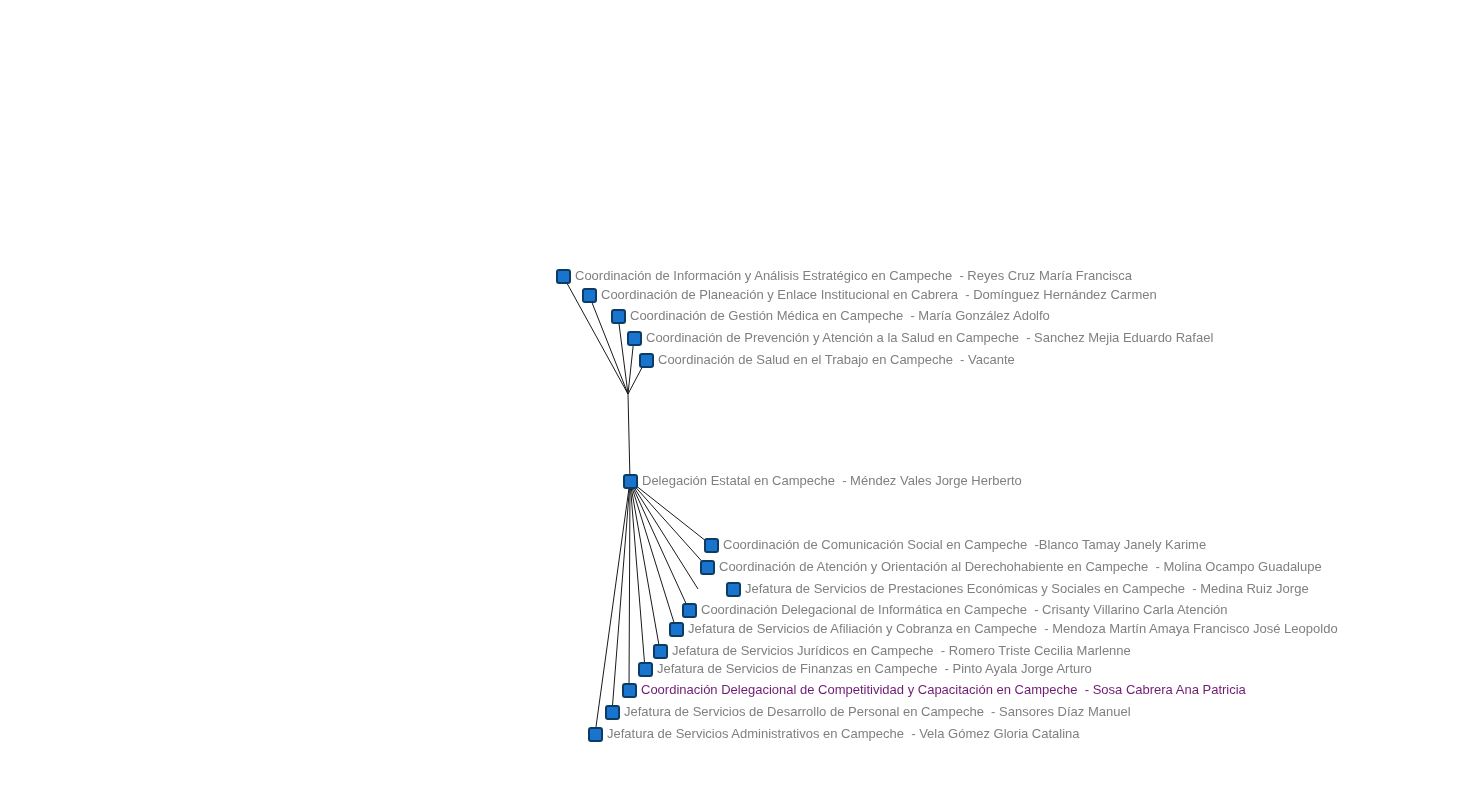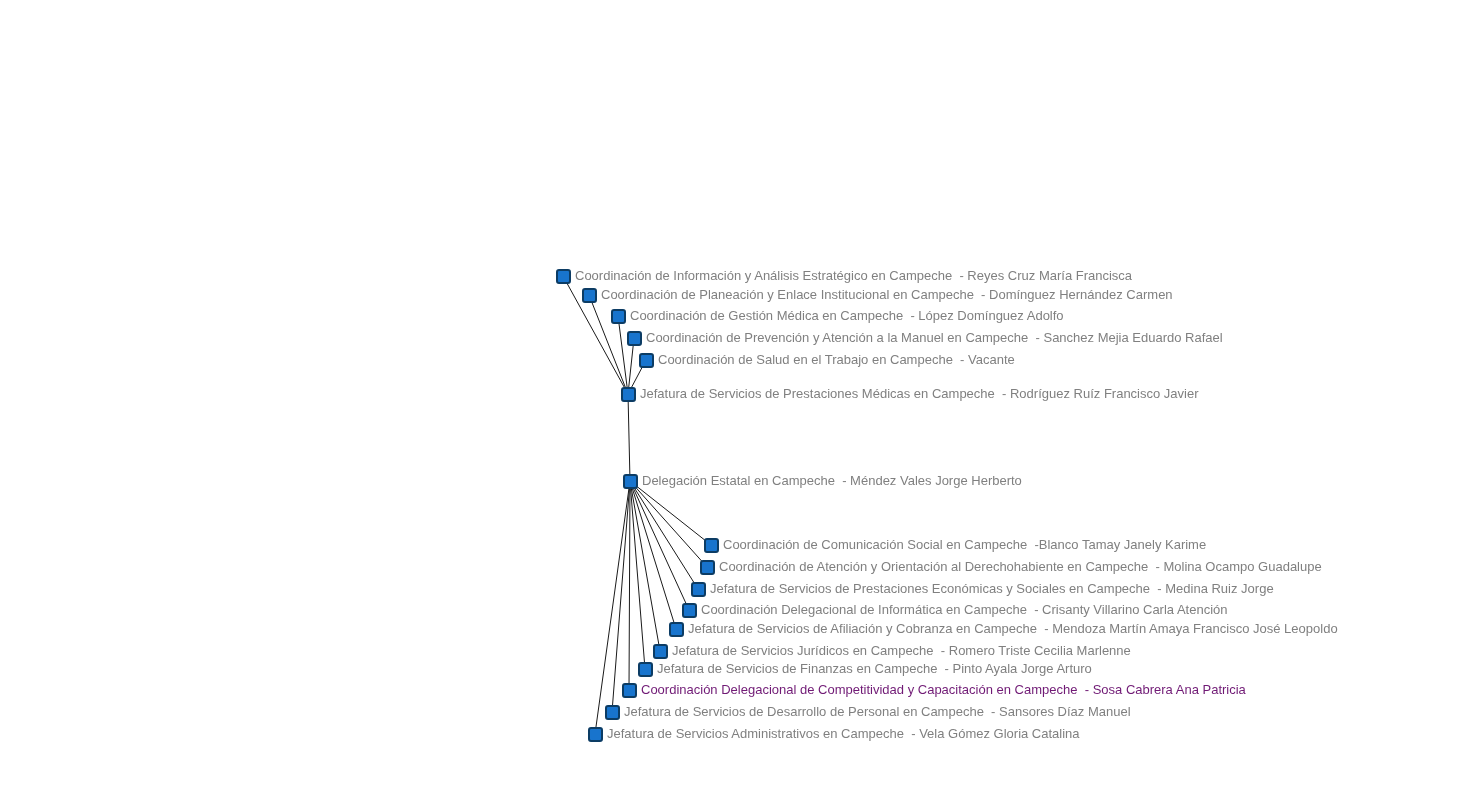--- a/index.html
+++ b/index.html
@@ -70,29 +70,28 @@
       <line x1="630" y1="481" x2="689" y2="610" stroke="#1a1a1a" stroke-width="1"></line>
       <line x1="630" y1="481" x2="676" y2="629" stroke="#1a1a1a" stroke-width="1"></line>
       <line x1="630" y1="481" x2="660" y2="651" stroke="#1a1a1a" stroke-width="1"></line>
       <line x1="630" y1="481" x2="645" y2="669" stroke="#1a1a1a" stroke-width="1"></line>
       <line x1="630" y1="481" x2="629" y2="690" stroke="#1a1a1a" stroke-width="1"></line>
       <line x1="630" y1="481" x2="612" y2="712" stroke="#1a1a1a" stroke-width="1"></line>
       <line x1="630" y1="481" x2="595" y2="734" stroke="#1a1a1a" stroke-width="1"></line>
     </svg>
   <div id="node-layer">
       <div class="node" style="left: 556px; top: 267px;"><span class="marker" style="background: rgb(24, 116, 205); border-color: rgb(12, 60, 100);"></span><span class="label" style="color: rgb(128, 128, 128);">Coordinación de Información y Análisis Estratégico en Campeche  - Reyes Cruz María Francisca</span></div>
-      <div class="node" style="left: 582px; top: 286px;"><span class="marker" style="background: rgb(24, 116, 205); border-color: rgb(12, 60, 100);"></span><span class="label" style="color: rgb(128, 128, 128);">Coordinación de Planeación y Enlace Institucional en Campeche  - Domínguez Hernández Carmen</span></div>
-      <div class="node" style="left: 611px; top: 307px;"><span class="marker" style="background: rgb(24, 116, 205); border-color: rgb(12, 60, 100);"></span><span class="label" style="color: rgb(128, 128, 128);">Coordinación de Gestión Médica en Campeche  - López Domínguez Adolfo</span></div>
-      <div class="node" style="left: 627px; top: 329px;"><span class="marker" style="background: rgb(24, 116, 205); border-color: rgb(12, 60, 100);"></span><span class="label" style="color: rgb(128, 128, 128);">Coordinación de Prevención y Atención a la Manuel en Campeche  - Sanchez Mejia Eduardo Rafael</span></div>
+      <div class="node" style="left: 582px; top: 286px;"><span class="marker" style="background: rgb(24, 116, 205); border-color: rgb(12, 60, 100);"></span><span class="label" style="color: rgb(128, 128, 128);">Coordinación de Planeación y Enlace Institucional en Cabrera  - Domínguez Hernández Carmen</span></div>
+      <div class="node" style="left: 611px; top: 307px;"><span class="marker" style="background: rgb(24, 116, 205); border-color: rgb(12, 60, 100);"></span><span class="label" style="color: rgb(128, 128, 128);">Coordinación de Gestión Médica en Campeche  - María González Adolfo</span></div>
+      <div class="node" style="left: 627px; top: 329px;"><span class="marker" style="background: rgb(24, 116, 205); border-color: rgb(12, 60, 100);"></span><span class="label" style="color: rgb(128, 128, 128);">Coordinación de Prevención y Atención a la Salud en Campeche  - Sanchez Mejia Eduardo Rafael</span></div>
       <div class="node" style="left: 639px; top: 351px;"><span class="marker" style="background: rgb(24, 116, 205); border-color: rgb(12, 60, 100);"></span><span class="label" style="color: rgb(128, 128, 128);">Coordinación de Salud en el Trabajo en Campeche  - Vacante</span></div>
-      <div class="node" style="left: 621px; top: 385px;"><span class="marker" style="background: rgb(24, 116, 205); border-color: rgb(12, 60, 100);"></span><span class="label" style="color: rgb(128, 128, 128);">Jefatura de Servicios de Prestaciones Médicas en Campeche  - Rodríguez Ruíz Francisco Javier</span></div>
       <div class="node" style="left: 623px; top: 472px;"><span class="marker" style="background: rgb(24, 116, 205); border-color: rgb(12, 60, 100);"></span><span class="label" style="color: rgb(128, 128, 128);">Delegación Estatal en Campeche  - Méndez Vales Jorge Herberto</span></div>
       <div class="node" style="left: 704px; top: 536px;"><span class="marker" style="background: rgb(24, 116, 205); border-color: rgb(12, 60, 100);"></span><span class="label" style="color: rgb(128, 128, 128);">Coordinación de Comunicación Social en Campeche  -Blanco Tamay Janely Karime</span></div>
       <div class="node" style="left: 700px; top: 558px;"><span class="marker" style="background: rgb(24, 116, 205); border-color: rgb(12, 60, 100);"></span><span class="label" style="color: rgb(128, 128, 128);">Coordinación de Atención y Orientación al Derechohabiente en Campeche  - Molina Ocampo Guadalupe</span></div>
-      <div class="node" style="left: 691px; top: 580px;"><span class="marker" style="background: rgb(24, 116, 205); border-color: rgb(12, 60, 100);"></span><span class="label" style="color: rgb(128, 128, 128);">Jefatura de Servicios de Prestaciones Económicas y Sociales en Campeche  - Medina Ruiz Jorge</span></div>
+      <div class="node" style="left: 726px; top: 580px;"><span class="marker" style="background: rgb(24, 116, 205); border-color: rgb(12, 60, 100);"></span><span class="label" style="color: rgb(128, 128, 128);">Jefatura de Servicios de Prestaciones Económicas y Sociales en Campeche  - Medina Ruiz Jorge</span></div>
       <div class="node" style="left: 682px; top: 601px;"><span class="marker" style="background: rgb(24, 116, 205); border-color: rgb(12, 60, 100);"></span><span class="label" style="color: rgb(128, 128, 128);">Coordinación Delegacional de Informática en Campeche  - Crisanty Villarino Carla Atención</span></div>
       <div class="node" style="left: 669px; top: 620px;"><span class="marker" style="background: rgb(24, 116, 205); border-color: rgb(12, 60, 100);"></span><span class="label" style="color: rgb(128, 128, 128);">Jefatura de Servicios de Afiliación y Cobranza en Campeche  - Mendoza Martín Amaya Francisco José Leopoldo</span></div>
       <div class="node" style="left: 653px; top: 642px;"><span class="marker" style="background: rgb(24, 116, 205); border-color: rgb(12, 60, 100);"></span><span class="label" style="color: rgb(128, 128, 128);">Jefatura de Servicios Jurídicos en Campeche  - Romero Triste Cecilia Marlenne</span></div>
       <div class="node" style="left: 638px; top: 660px;"><span class="marker" style="background: rgb(24, 116, 205); border-color: rgb(12, 60, 100);"></span><span class="label" style="color: rgb(128, 128, 128);">Jefatura de Servicios de Finanzas en Campeche  - Pinto Ayala Jorge Arturo</span></div>
       <div class="node" style="left: 622px; top: 681px;"><span class="marker" style="background: rgb(24, 116, 205); border-color: rgb(12, 60, 100);"></span><span class="label" style="color: #701a75;">Coordinación Delegacional de Competitividad y Capacitación en Campeche  - Sosa Cabrera Ana Patricia</span></div>
       <div class="node" style="left: 605px; top: 703px;"><span class="marker" style="background: rgb(24, 116, 205); border-color: rgb(12, 60, 100);"></span><span class="label" style="color: rgb(128, 128, 128);">Jefatura de Servicios de Desarrollo de Personal en Campeche  - Sansores Díaz Manuel</span></div>
       <div class="node" style="left: 588px; top: 725px;"><span class="marker" style="background: rgb(24, 116, 205); border-color: rgb(12, 60, 100);"></span><span class="label" style="color: rgb(128, 128, 128);">Jefatura de Servicios Administrativos en Campeche  - Vela Gómez Gloria Catalina</span></div>
     </div>
 </div>
 

